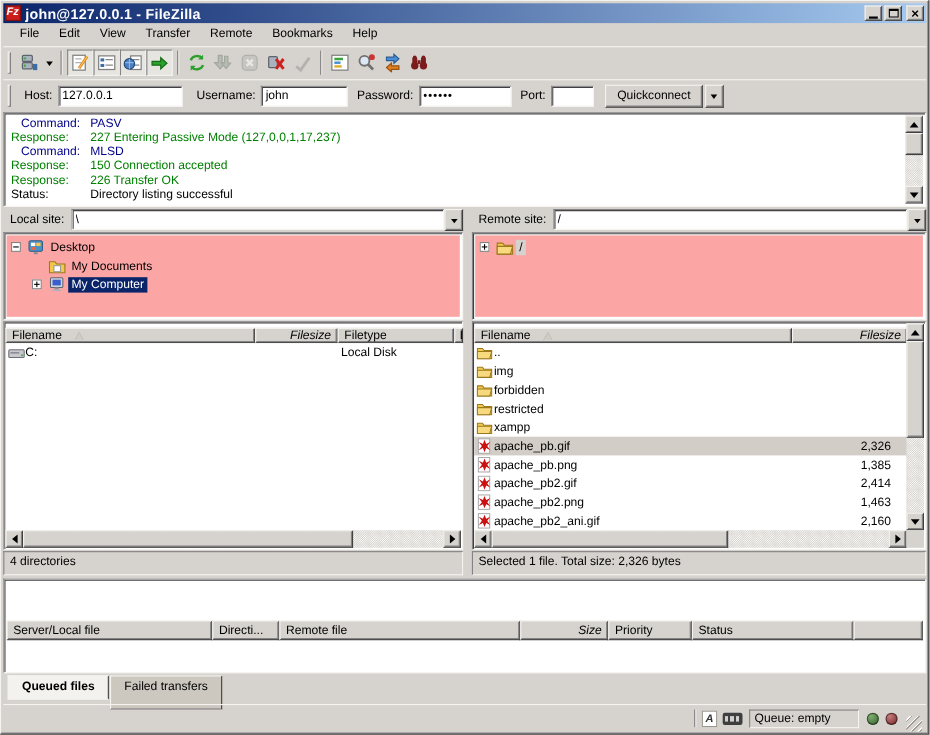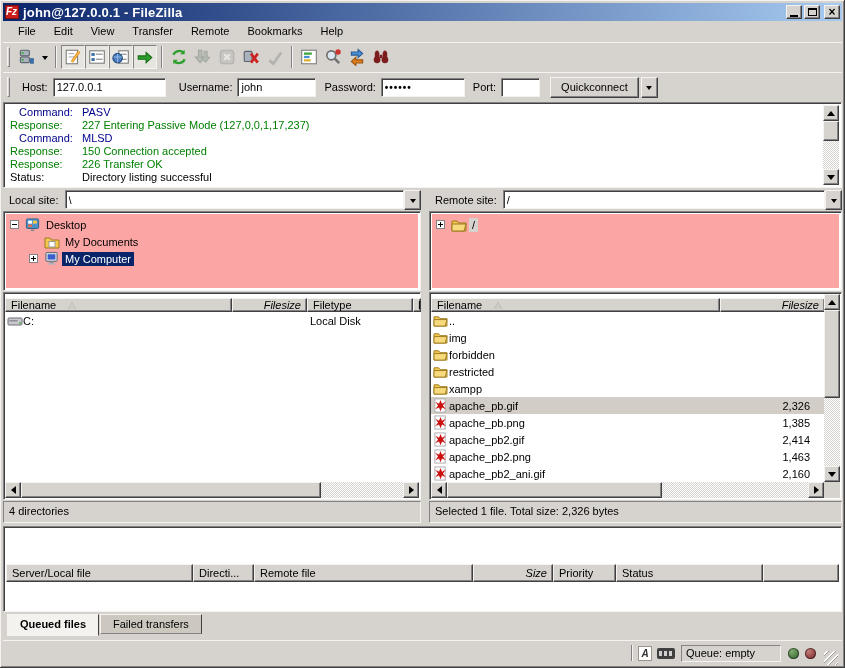--- a/index.html
+++ b/index.html
@@ -112,21 +112,21 @@
   .status-l { position:absolute; top:501px; left:3px;  width:418px; height:22px; padding:3px 5px; }
   .status-r { position:absolute; top:501px; left:429px; width:413px; height:22px; padding:3px 5px; }
 
   
   .queue { top:526px; height:86px; }
   .queue-inner { position:absolute; inset:2px; background:#fff; overflow:hidden;margin-top:35px; }
   .qheader { display:flex; height:18px; }
 
   
   .tabsrow { top:614px; height:23px; display:flex; align-items:flex-start; padding-left:4px; }
-  .tab { height:20px; padding:3px 12px 0; border:1px solid; border-color:#f4f3ef #404040 #848284 #f4f3ef; background:#ccc8c0; margin-right:1px; }
+  .tab { height:31px; padding:3px 12px 0; border:1px solid; border-color:#f4f3ef #404040 #848284 #f4f3ef; background:#ccc8c0; margin-right:1px; }
   .tab.active { background:#f4f2ee; font-weight:bold; height:22px; border-bottom-color:#f4f2ee; }
 
   
   .statusbar { top:640px; height:25px; border-top:1px solid #f4f3ef; display:flex; align-items:center; justify-content:flex-end; padding:0 4px; }
   .sb-sep { width:2px; height:16px; border-left:1px solid #848284; border-right:1px solid #f4f3ef; margin:0 5px; }
   .ascii-icon { width:14px; height:15px; background:#fff; border:1px solid #9a968e; font-size:10px; font-weight:bold; font-style:italic; text-align:center; line-height:13px; color:#333; }
   .badge-icon { width:18px; height:11px; background:#3f3f3f; border-radius:2px; margin-left:5px; position:relative; }
   .badge-icon::before { content:""; position:absolute; left:2px; top:3px; width:13px; height:5px;
     background:repeating-linear-gradient(90deg,#cfcfcf 0 3px,transparent 3px 5px); }
   .queue-box { width:100px; height:17px; margin-left:6px; padding:1px 4px; background:#d6d3ce; }
@@ -595,21 +595,21 @@
           </div>
         <div class="hcell raised" style="width:61px">
             <span>Directi...</span>
           </div>
         <div class="hcell raised" style="width:219px">
             <span>Remote file</span>
           </div>
         <div class="hcell raised num" style="width:80px">
             <span>Size</span>
           </div>
-        <div class="hcell raised" style="width:63px">
+        <div class="hcell raised" style="width:76px">
             <span>Priority</span>
           </div>
         <div class="hcell raised" style="width:147px">
             <span>Status</span>
           </div>
         <div class="hcell raised" style="flex:1"></div>
       </div>
     </div>
   </div>
 

